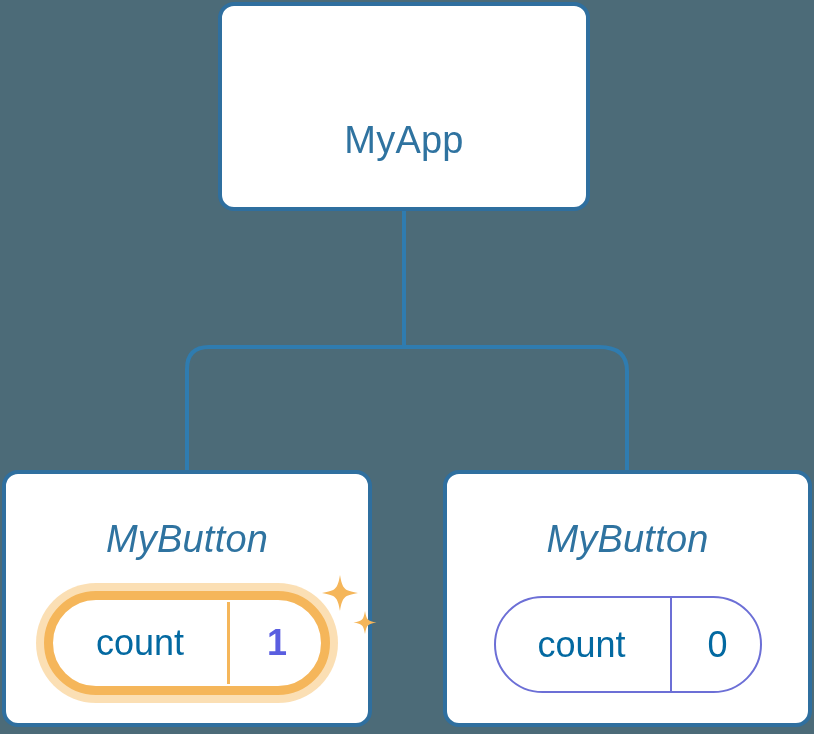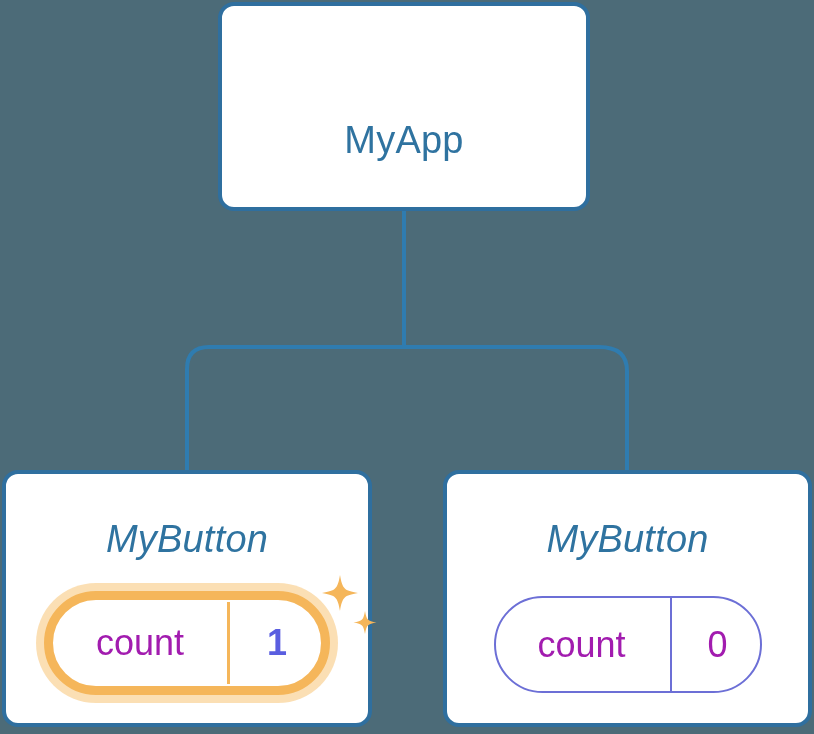--- a/index.html
+++ b/index.html
@@ -83,21 +83,21 @@
     background: #ffffff;
     border-radius: 999px;
     overflow: hidden;
   }
   .pill-cell {
     display: flex;
     align-items: center;
     justify-content: center;
     font-size: 36px;
     line-height: 1;
-    color: #a21caf;
+    color: #0369a1;
     white-space: nowrap;
   }
   .pill-key { flex: 0 0 auto; }
   .pill-val { flex: 0 0 auto; }
 
   
   .pill-plain {
     width: 268px;
     height: 97px;
     border: 2px solid #6c6fd6;

